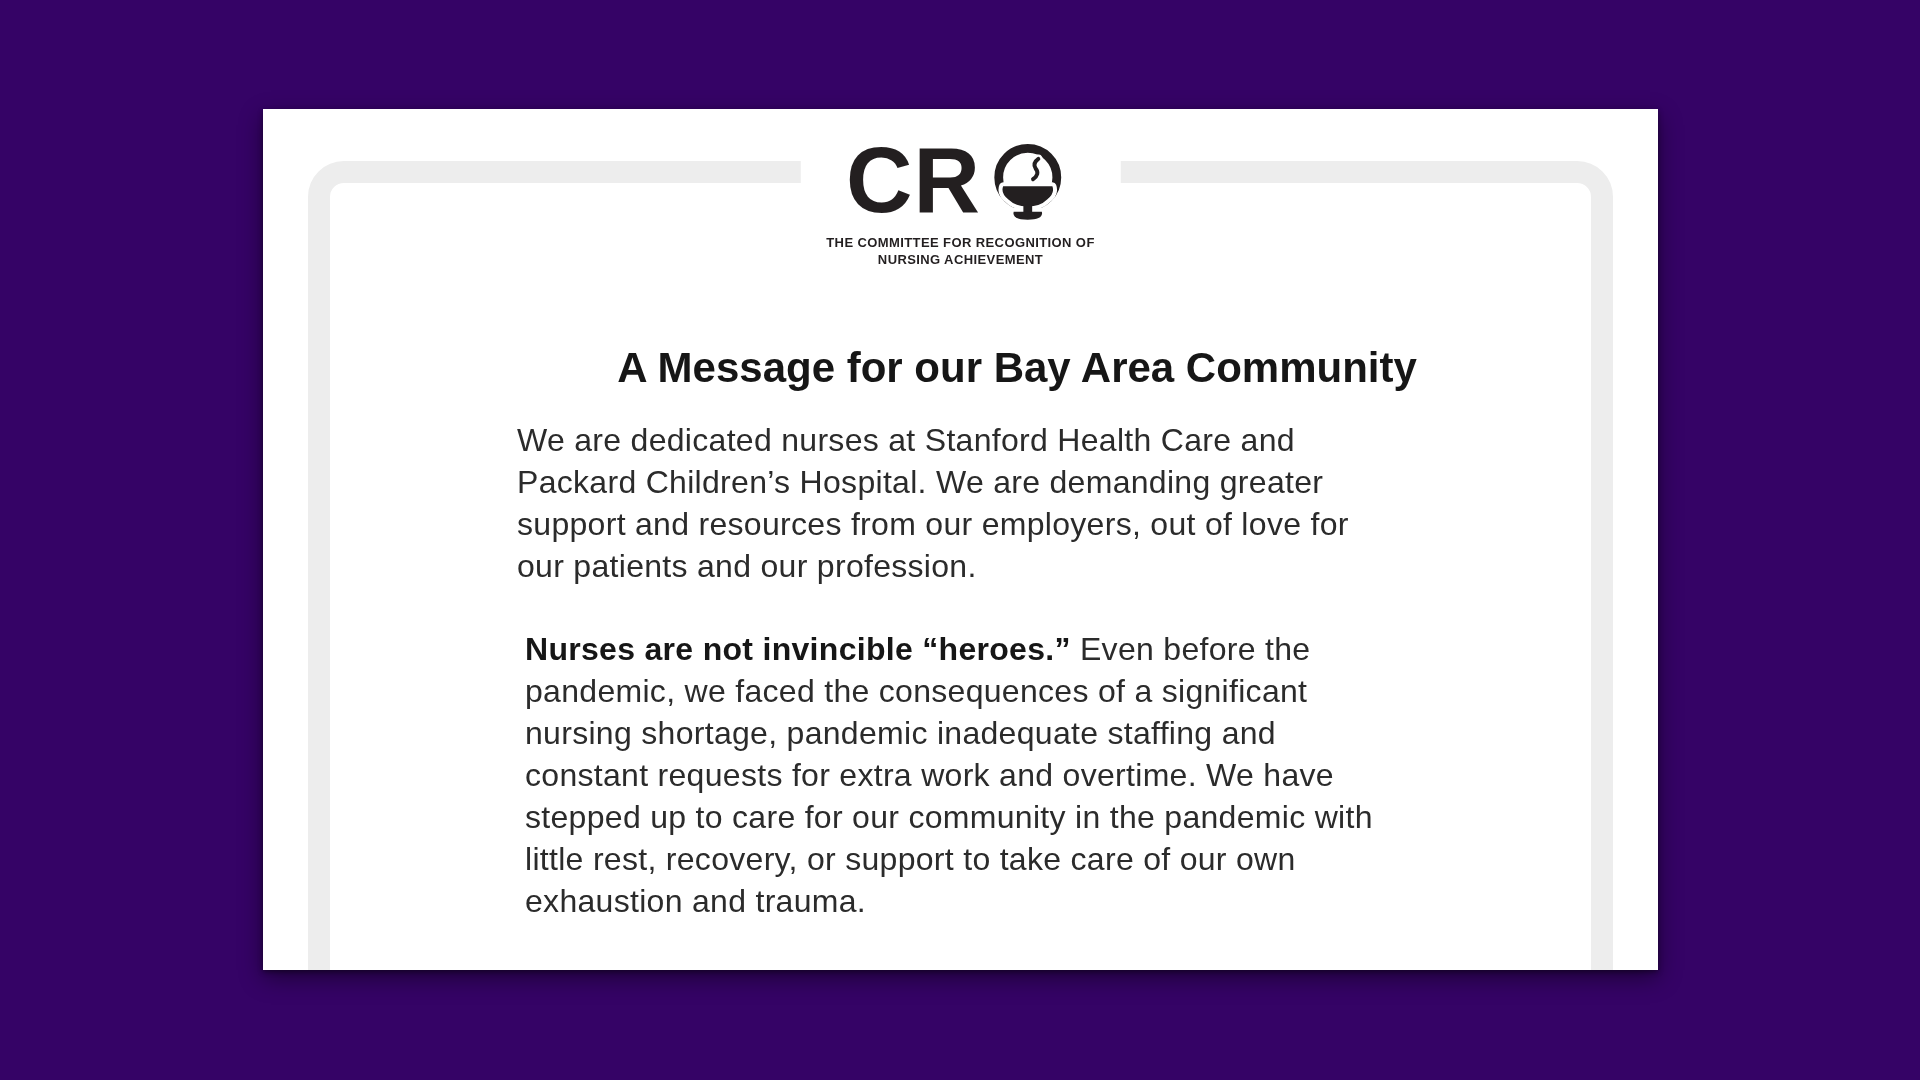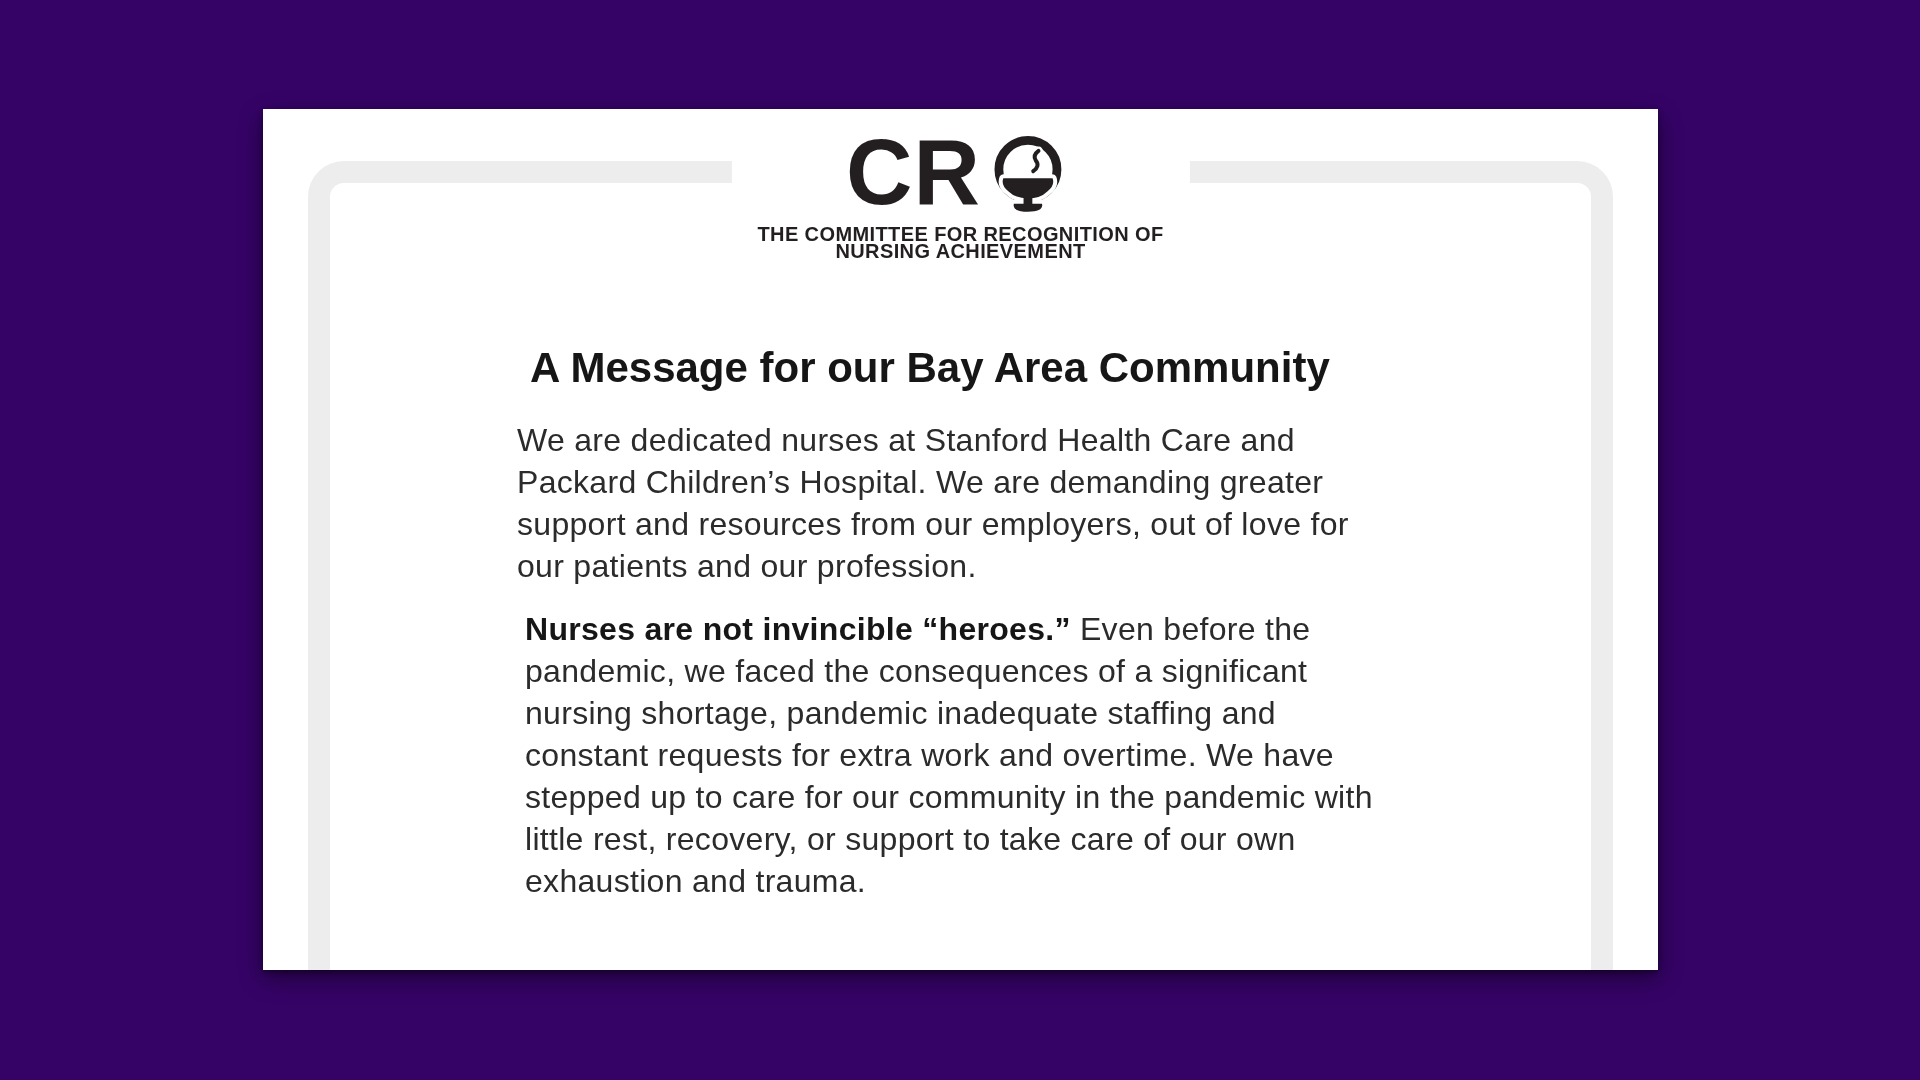--- a/index.html
+++ b/index.html
@@ -30,21 +30,21 @@
     width: 1305px;
     height: 1000px;
     box-sizing: border-box;
     border: 22px solid var(--frame, #ededed);
     border-radius: 36px;
     z-index: 1;
   }
 
   .logo-block {
     position: absolute;
-    top: 0;
+    top: 8px;
     left: 50%;
     transform: translateX(-50%);
     z-index: 3;
     background: var(--card, #fff);
     padding: 17px 26px 10px;
     text-align: center;
   }
   .wordmark {
     display: flex;
     align-items: flex-start;
@@ -53,48 +53,49 @@
     font-size: 92px;
     line-height: 92px;
     font-weight: 700;
     letter-spacing: 1px;
   }
   .wordmark svg { margin: 10px 3px 0; display: block; }
   .logo-subtitle {
     margin-top: 2px;
     color: var(--logo-ink, #231f20);
     font-weight: 700;
-    font-size: 20px;
+    font-size: 13px;
     line-height: 17px;
     letter-spacing: 0.4px;
   }
 
   .content {
     position: absolute;
     left: 254px;
     top: 234px;
     width: 1000px;
     z-index: 2;
     color: var(--body-ink, #2b2b2b);
   }
   .content h1 {
-    margin: 0 13px 26px;
+    margin: 0 4px 26px;
     font-size: 42px;
     line-height: 50px;
     font-weight: 700;
     color: var(--heading-ink, #161616);
     letter-spacing: 0;
+    text-align: center;
   }
   .para {
     font-size: 32px;
     line-height: 42px;
     letter-spacing: 0.3px;
     font-weight: 400;
   }
-  .para-1 { margin: 0 0 21px; }
+  .para-1 { margin: 0 0 41px; }
   .para-2 { margin: 8px; }
   .bold-lead { font-weight: 700; color: var(--heading-ink, #161616); }
   [data-bind-lines] { white-space: pre-line; }
   .rest-lines { display: block; }
 </style>
 </head>
 <body>
 
 <div class="card">
 

